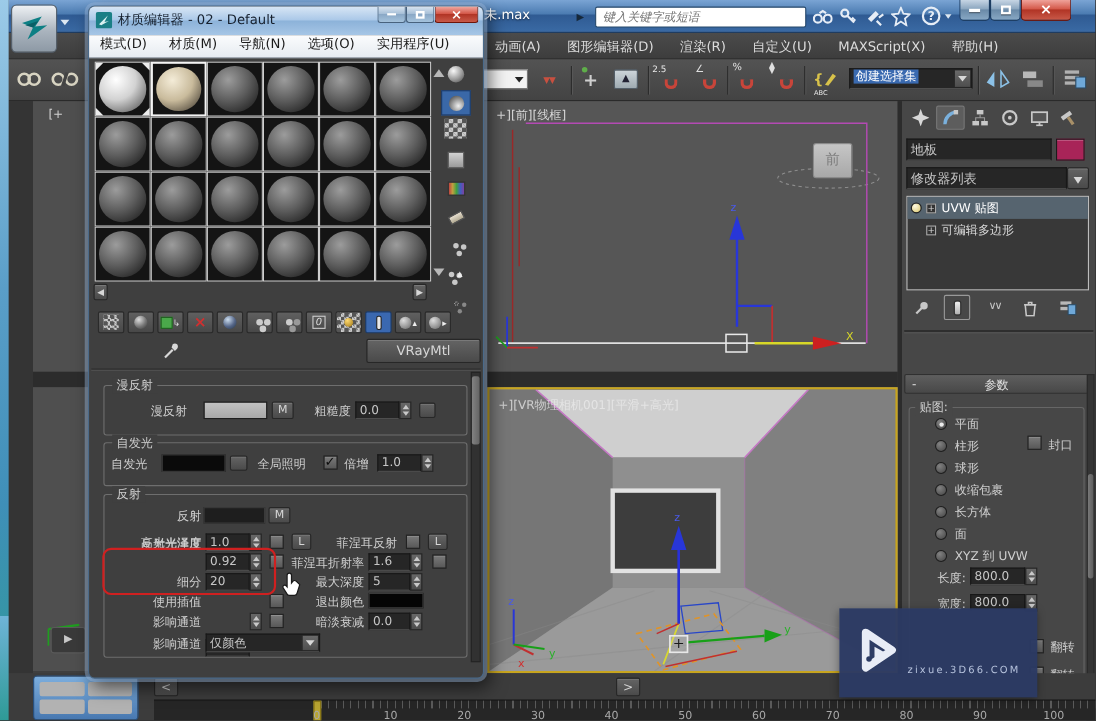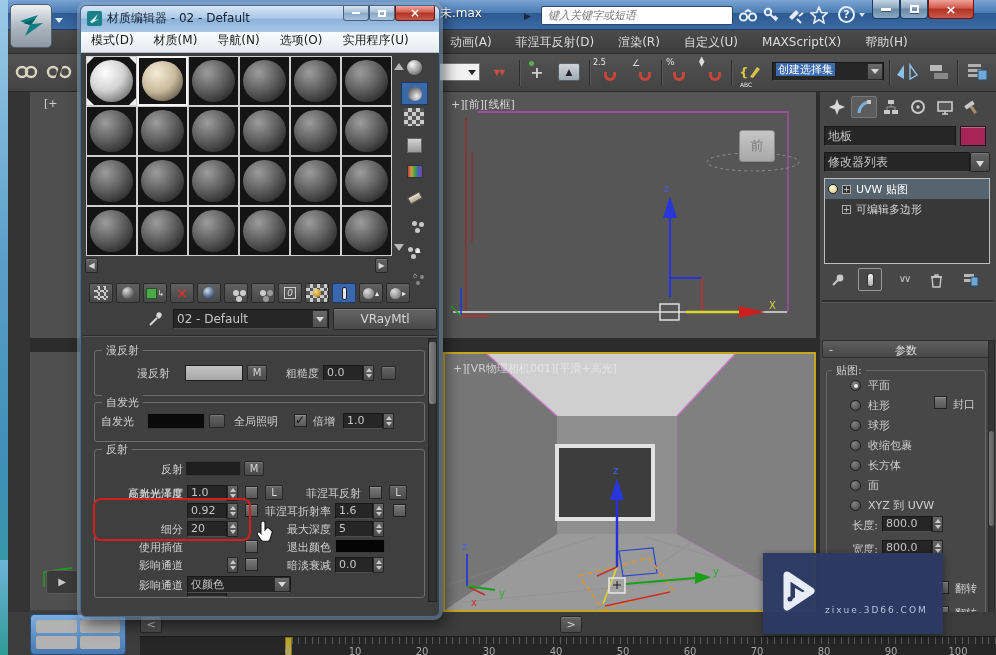--- a/index.html
+++ b/index.html
@@ -99,21 +99,21 @@
       <i style="width:10px;height:3px;background:#fff;box-shadow:0 1px 0 #456"></i>
     </div>
   <div class="wbtn" style="left:900px;width:28px">
       <i style="width:9px;height:8px;border:2px solid #fff;box-shadow:0 1px 0 #456"></i>
     </div>
   <div class="wbtn" style="left:928px;width:46px;background:linear-gradient(#efa29a,#d4594a 45%,#b13425 50%,#c85948);border-color:#6e1408;color:#fff;font-size:13px;font-weight:bold">×</div>
 
   <div class="abs" style="left:8px;top:30px;width:988px;height:24px;background:linear-gradient(#4b4b4b,#3d3d3d);border-bottom:1px solid #2d2d2d"></div>
   <div class="abs" style="left:438px;top:30px;height:24px;display:flex;align-items:center">
       <span class="mmenu">动画(A)</span>
-      <span class="mmenu">菲涅耳反射(D)</span>
+      <span class="mmenu">图形编辑器(D)</span>
       <span class="mmenu">渲染(R)</span>
       <span class="mmenu">自定义(U)</span>
       <span class="mmenu">MAXScript(X)</span>
       <span class="mmenu">帮助(H)</span>
     </div>
 
   <div class="abs" style="left:8px;top:54px;width:988px;height:38px;background:linear-gradient(#535353,#434343);border-bottom:1px solid #292929"></div>
   <div class="abs" style="left:14px;top:62px">
     <svg width="26" height="20" viewBox="0 0 26 20">
         <circle cx="8" cy="10" r="5" fill="none" stroke="#d8d4c2" stroke-width="2.4"></circle>
@@ -605,23 +605,20 @@
         <i style="width:11px;height:11px;border-radius:50%;background:radial-gradient(circle at 35% 30%,#ddd,#666)"></i>
         <span style="color:#eee;font-size:8px;margin-left:1px">▸</span>
       </div>
 
     <div class="abs" style="left:64px;top:302px;width:22px;height:21px;display:flex;align-items:center;justify-content:center">
       <svg width="16" height="16" viewBox="0 0 16 16">
           <path d="M2 14 L9 7" stroke="#d8d8d8" stroke-width="2"></path>
           <path d="M8 5 L11 8 L13 6 C14 5 14 3 13 2 C12 1 10 1 9 2 Z" fill="#d8d8d8"></path>
         </svg>
     </div>
-    <div class="fld" style="left:92px;top:303px;width:156px;height:20px;font-size:12px;line-height:18px"><span>02 - Default</span><span class="dda">
-          <i></i>
-        </span></div>
     <div class="btn" style="left:252px;top:302px;width:104px;height:22px;font-size:12px;line-height:20px"><span>VRayMtl</span></div>
     <div class="abs" style="left:2px;top:329px;width:354px;height:1px;background:#2c2c2c;box-shadow:0 1px 0 #565656"></div>
 
     <div class="grp" style="left:13px;top:344px;width:331px;height:46px"></div>
     <span class="gtitle" style="left:21px;top:337px">漫反射</span>
     <span class="lbl lr" style="left:29px;top:361px;width:60px">漫反射</span>
     <div class="abs" style="left:104px;top:359px;width:58px;height:16px;background:linear-gradient(#c2c2c2,#a8a8a8);border:1px solid #1e1e1e"></div>
     <div class="btn" style="left:166px;top:359px;width:20px;height:16px;line-height:14px"><span>M</span></div>
     <span class="lbl lr" style="left:186px;top:361px;width:52px">粗糙度</span>
     <div class="fld" style="left:242px;top:359px;width:40px"><span>0.0</span></div>

